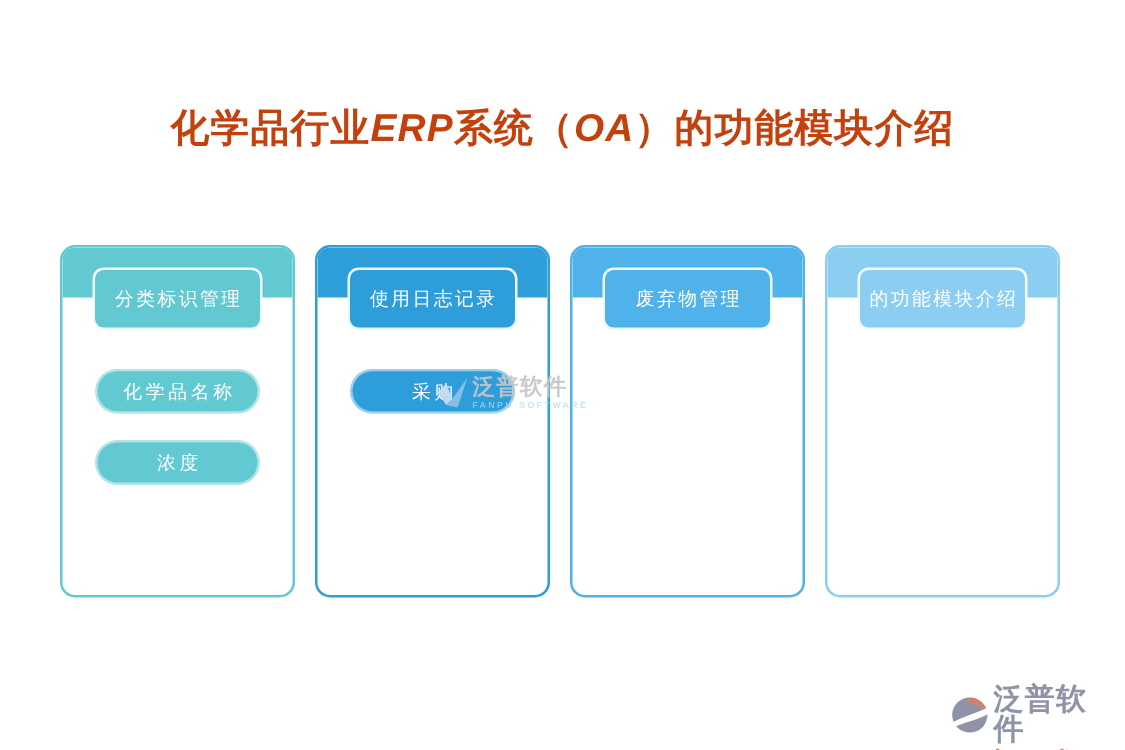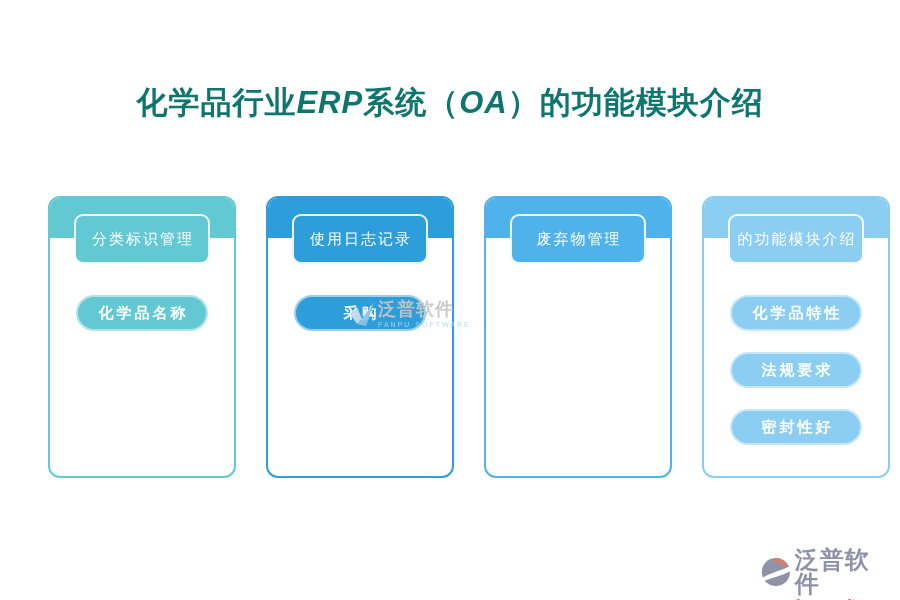--- a/index.html
+++ b/index.html
@@ -3,41 +3,41 @@
 <meta charset="utf-8">
 <style>
   html,body{margin:0;padding:0;}
   body{
     width:900px;height:600px;position:relative;overflow:hidden;
     background:#ffffff;
     font-family:"Liberation Sans","DejaVu Sans",sans-serif;
   }
   .page-title{
     position:absolute;top:82px;left:0;width:100%;
-    text-align:center;font-size:31px;font-weight:bold;color:#0f766e;
+    text-align:center;font-size:31px;font-weight:bold;color:#c2410c;
     letter-spacing:1px;
   }
   .page-title .lat{font-style:italic;}
   .cards-row{
     position:absolute;top:196px;left:48px;
-    display:flex;gap:30px;
+    display:flex;gap:16px;
   }
   .card{
     box-sizing:border-box;width:188px;height:282px;
     border:2px solid var(--c,#62C9D2);border-radius:12px;
     background:#fff;overflow:hidden;
   }
   .card-band{height:40px;background:var(--c);}
   .card-header{
     box-sizing:border-box;width:136px;height:50px;margin:-24px auto 0;
     background:var(--c);border:2px solid rgba(255,255,255,.9);border-radius:9px;
     display:flex;align-items:center;justify-content:center;
     color:#fff;font-size:15px;letter-spacing:2px;text-indent:2px;
   }
-  .pills{margin-top:31px;display:flex;flex-direction:column;gap:21px;align-items:center;font-weight:bold;}
+  .pills{margin-top:31px;display:flex;flex-direction:column;gap:21px;align-items:center;}
   .pill{
     box-sizing:border-box;width:132px;height:36px;
     background:var(--c);border:2px solid rgba(255,255,255,.5);border-radius:18px;
     display:flex;align-items:center;justify-content:center;
     color:#fff;font-size:15px;letter-spacing:3px;text-indent:3px;
   }
   .center-watermark{
     position:absolute;left:350px;top:300px;
     display:flex;align-items:flex-start;gap:4px;opacity:.92;pointer-events:none;
   }
@@ -59,44 +59,40 @@
   <span>化学品行业</span><span class="lat">ERP</span><span>系统（</span><span class="lat">OA</span><span>）的功能模块介绍</span>
 </div>
 
 <div class="cards-row">
 
   <div class="card" style="--c: #62C9D2;">
     <div class="card-band"></div>
     <div class="card-header">分类标识管理</div>
     <div class="pills">
       <div class="pill">化学品名称</div>
+      <div class="pill">浓度</div>
     </div>
   </div>
 
   <div class="card" style="--c: #2E9EDB;">
     <div class="card-band"></div>
     <div class="card-header">使用日志记录</div>
     <div class="pills">
       <div class="pill">采购</div>
     </div>
   </div>
 
   <div class="card" style="--c: #50B2EA;">
     <div class="card-band"></div>
     <div class="card-header">废弃物管理</div>
   </div>
 
   <div class="card" style="--c: #8CCEF2;">
     <div class="card-band"></div>
     <div class="card-header">的功能模块介绍</div>
-    <div class="pills">
-      <div class="pill">化学品特性</div>
-      <div class="pill">法规要求</div>
-      <div class="pill">密封性好</div>
-    </div>
   </div>
 
 </div>
 
 <div class="center-watermark">
   <svg width="24" height="28" viewBox="0 0 24 28">
     <polygon id="wm-left" points="0,14 7,7 12,19 7,24" fill="#C9DFEC"></polygon>
     <polygon id="wm-right" points="12,19 24,2 16,26 7,24" fill="#8FC3E6"></polygon>
   </svg>
   <div class="cw-texts">

